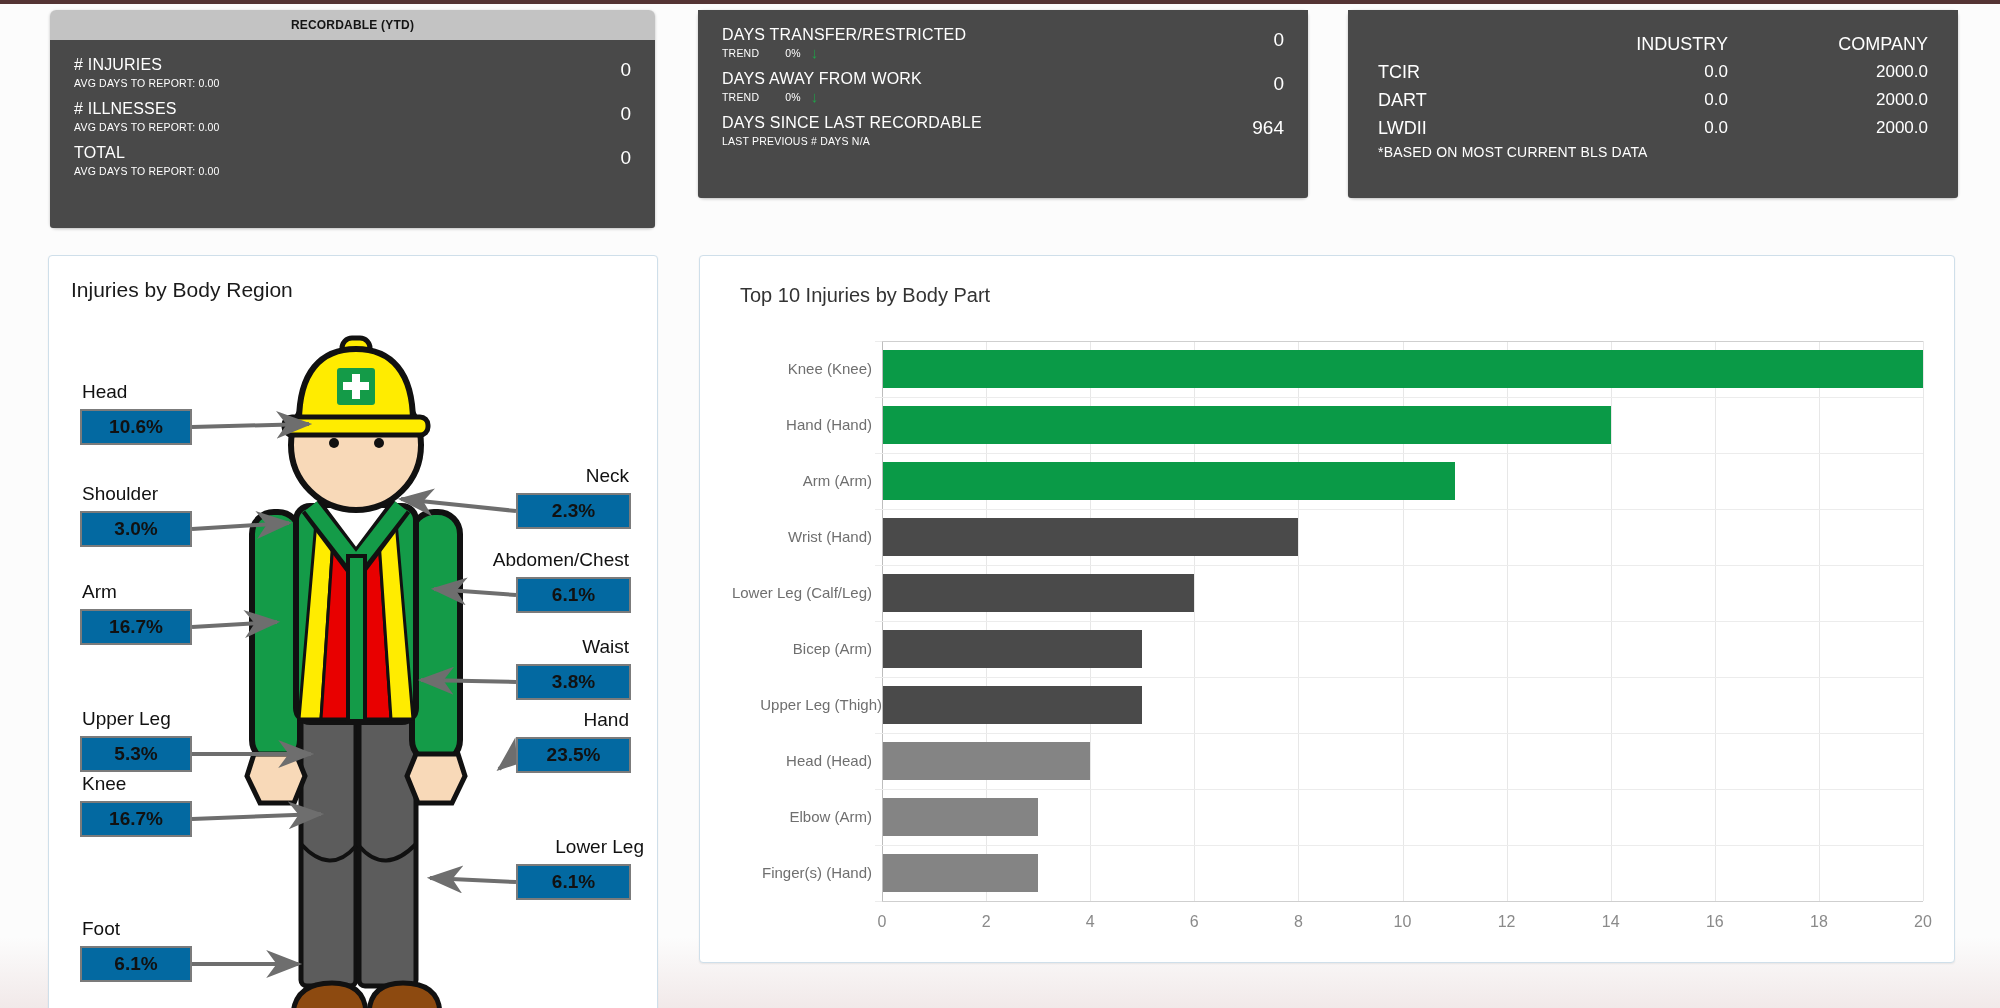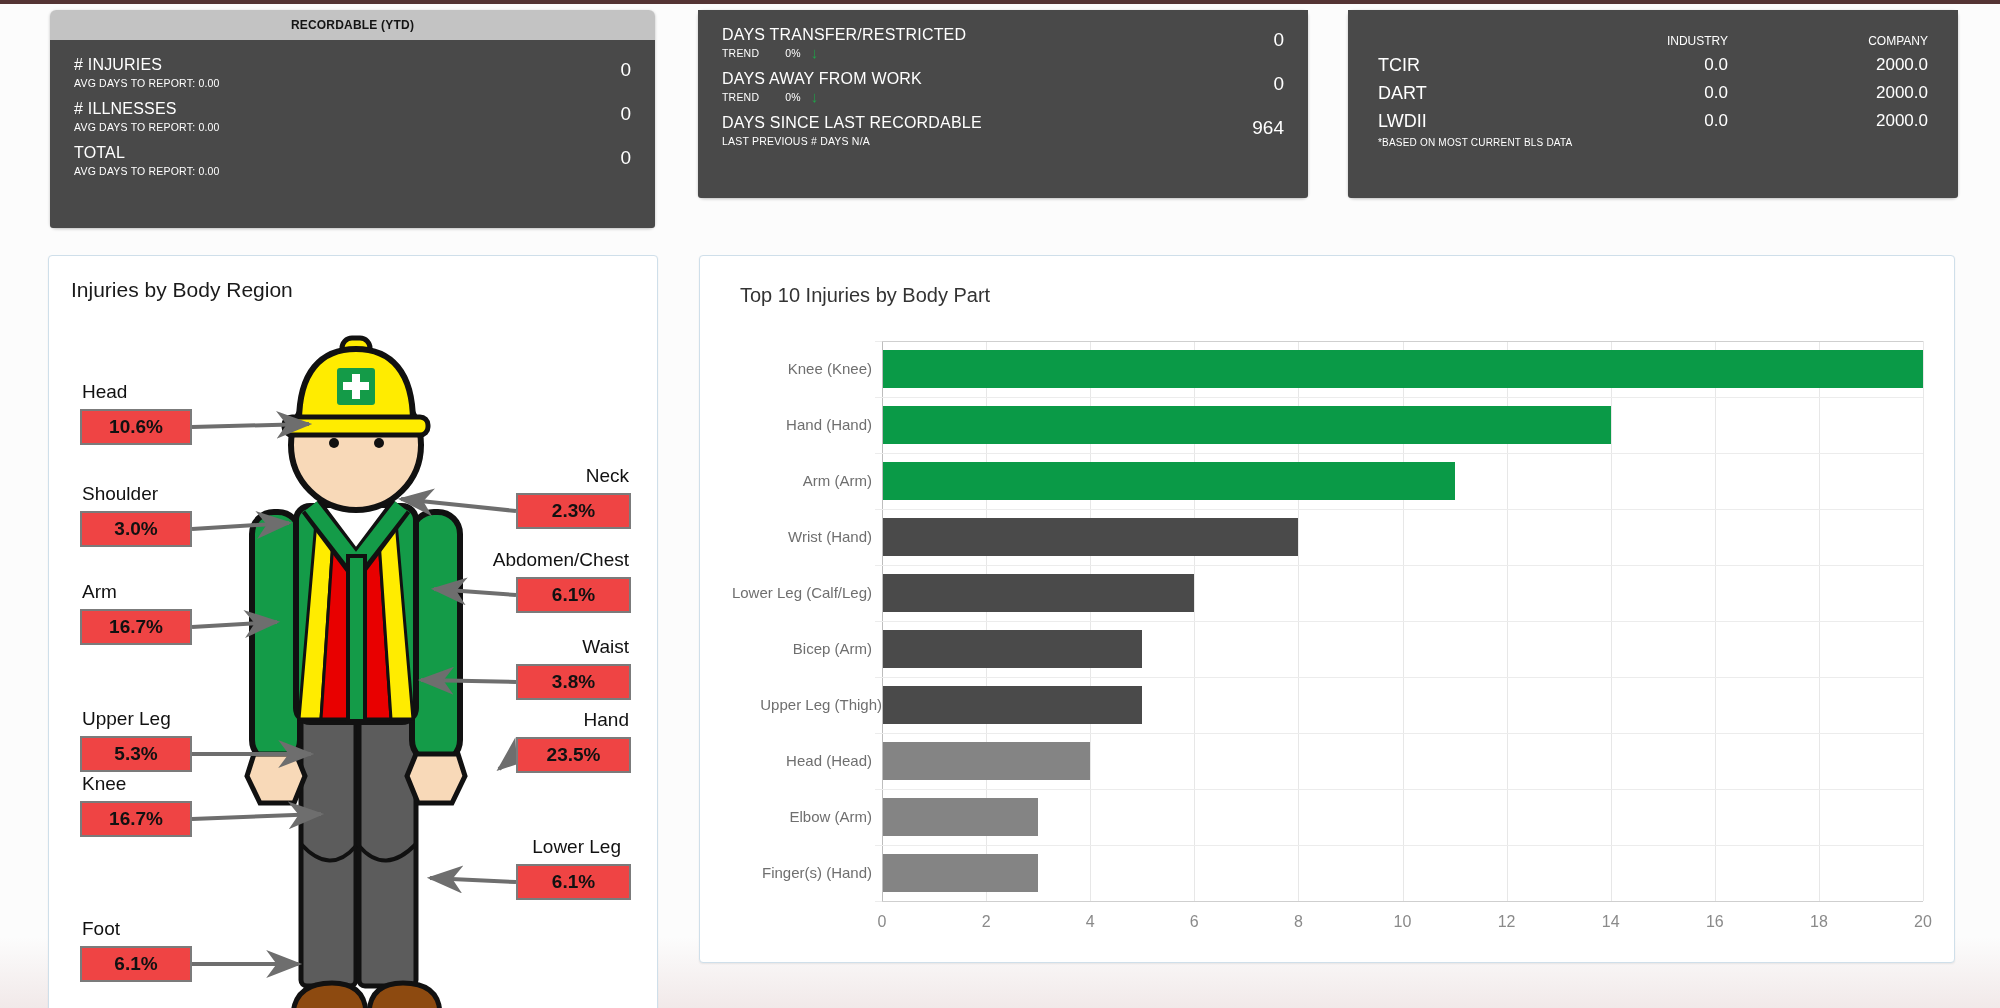--- a/index.html
+++ b/index.html
@@ -19,35 +19,35 @@
   .kpi-sub .pct { margin-left:26px; }
   .kpi-value { font-size:19px; padding-top:3px; }
   .trend-arrow { color:#1fa048; font-weight:bold; font-size:15px; margin-left:10px; line-height:10px; }
 
   
   .rates-body { padding:24px 30px 0 30px; }
   .rates-grid { display:grid; grid-template-columns:1fr 170px 200px; row-gap:7px; color:#fff; }
   .rates-grid .hdr { font-size:18px; }
   .rates-grid .lbl { font-size:18px; }
   .rates-grid .num { font-size:17px; text-align:right; }
-  .rates-grid .hdr.num { font-size:12px; }
-  .rates-foot { font-size:10px; color:#fff; margin-top:5px; letter-spacing:.2px; }
+  .rates-grid .hdr.num { font-size:18px; }
+  .rates-foot { font-size:14px; color:#fff; margin-top:5px; letter-spacing:.2px; }
 
   
   .card { position:absolute; background:#fff; border:1px solid #cfdfea; border-radius:4px;
     box-shadow:0 1px 2px rgba(0,0,0,.07); overflow:hidden; }
   #card-body-region { left:48px; top:255px; width:610px; height:770px; }
   #card-chart { left:699px; top:255px; width:1256px; height:708px; }
   .card-title { position:absolute; font-size:21px; color:#1a1a1a; }
   #card-body-region .card-title { left:22px; top:22px; }
   #card-chart .card-title { left:40px; top:28px; font-size:20px; color:#333; }
 
   
   .br-name { position:absolute; font-size:19px; color:#111; white-space:nowrap; }
-  .br-box { position:absolute; height:36px; background:#ef4444; border:2px solid #7b7b7b;
+  .br-box { position:absolute; height:36px; background:#0369a1; border:2px solid #7b7b7b;
     display:flex; align-items:center; justify-content:center; font-size:19px; font-weight:bold; color:#111; }
   #figure-layer { position:absolute; left:0; top:0; }
 
   
   .grid-v { position:absolute; width:1px; background:#e7e7e7; }
   .grid-v.axis0 { background:#bdbdbd; }
   .grid-h { position:absolute; height:1px; background:#ececec; }
   .plot-edge { position:absolute; height:1px; background:#cfcfcf; }
   .bar { position:absolute; }
   .cat-label { position:absolute; font-size:15px; color:#6f6f6f; text-align:right; width:172px; white-space:nowrap; }
@@ -223,21 +223,21 @@
       <div class="br-name" style="top: 662px; left: 33px;">Foot</div>
       <div class="br-box" style="left: 31px; top: 690px; width: 112px;">6.1%</div>
       <div class="br-name" style="top: 209px; right: 28px;">Neck</div>
       <div class="br-box" style="left: 467px; top: 237px; width: 115px;">2.3%</div>
       <div class="br-name" style="top: 293px; right: 28px;">Abdomen/Chest</div>
       <div class="br-box" style="left: 467px; top: 321px; width: 115px;">6.1%</div>
       <div class="br-name" style="top: 380px; right: 28px;">Waist</div>
       <div class="br-box" style="left: 467px; top: 408px; width: 115px;">3.8%</div>
       <div class="br-name" style="top: 453px; right: 28px;">Hand</div>
       <div class="br-box" style="left: 467px; top: 481px; width: 115px;">23.5%</div>
-      <div class="br-name" style="top: 580px; right: 36px; margin-left: 20px;">Lower Leg</div>
+      <div class="br-name" style="top: 580px; right: 13px; margin-left: 20px;">Lower Leg</div>
       <div class="br-box" style="left: 467px; top: 608px; width: 115px;">6.1%</div>
     </div>
 </div>
 
 <div class="card" id="card-chart">
   <div class="card-title">Top 10 Injuries by Body Part</div>
   <div id="plot">
       <div class="grid-v axis0" style="left: 182px; top: 85px; height: 560px;"></div>
       <div class="tick-label" style="left: 182px; top: 657px;">0</div>
       <div class="grid-v" style="left: 286.1px; top: 85px; height: 560px;"></div>

